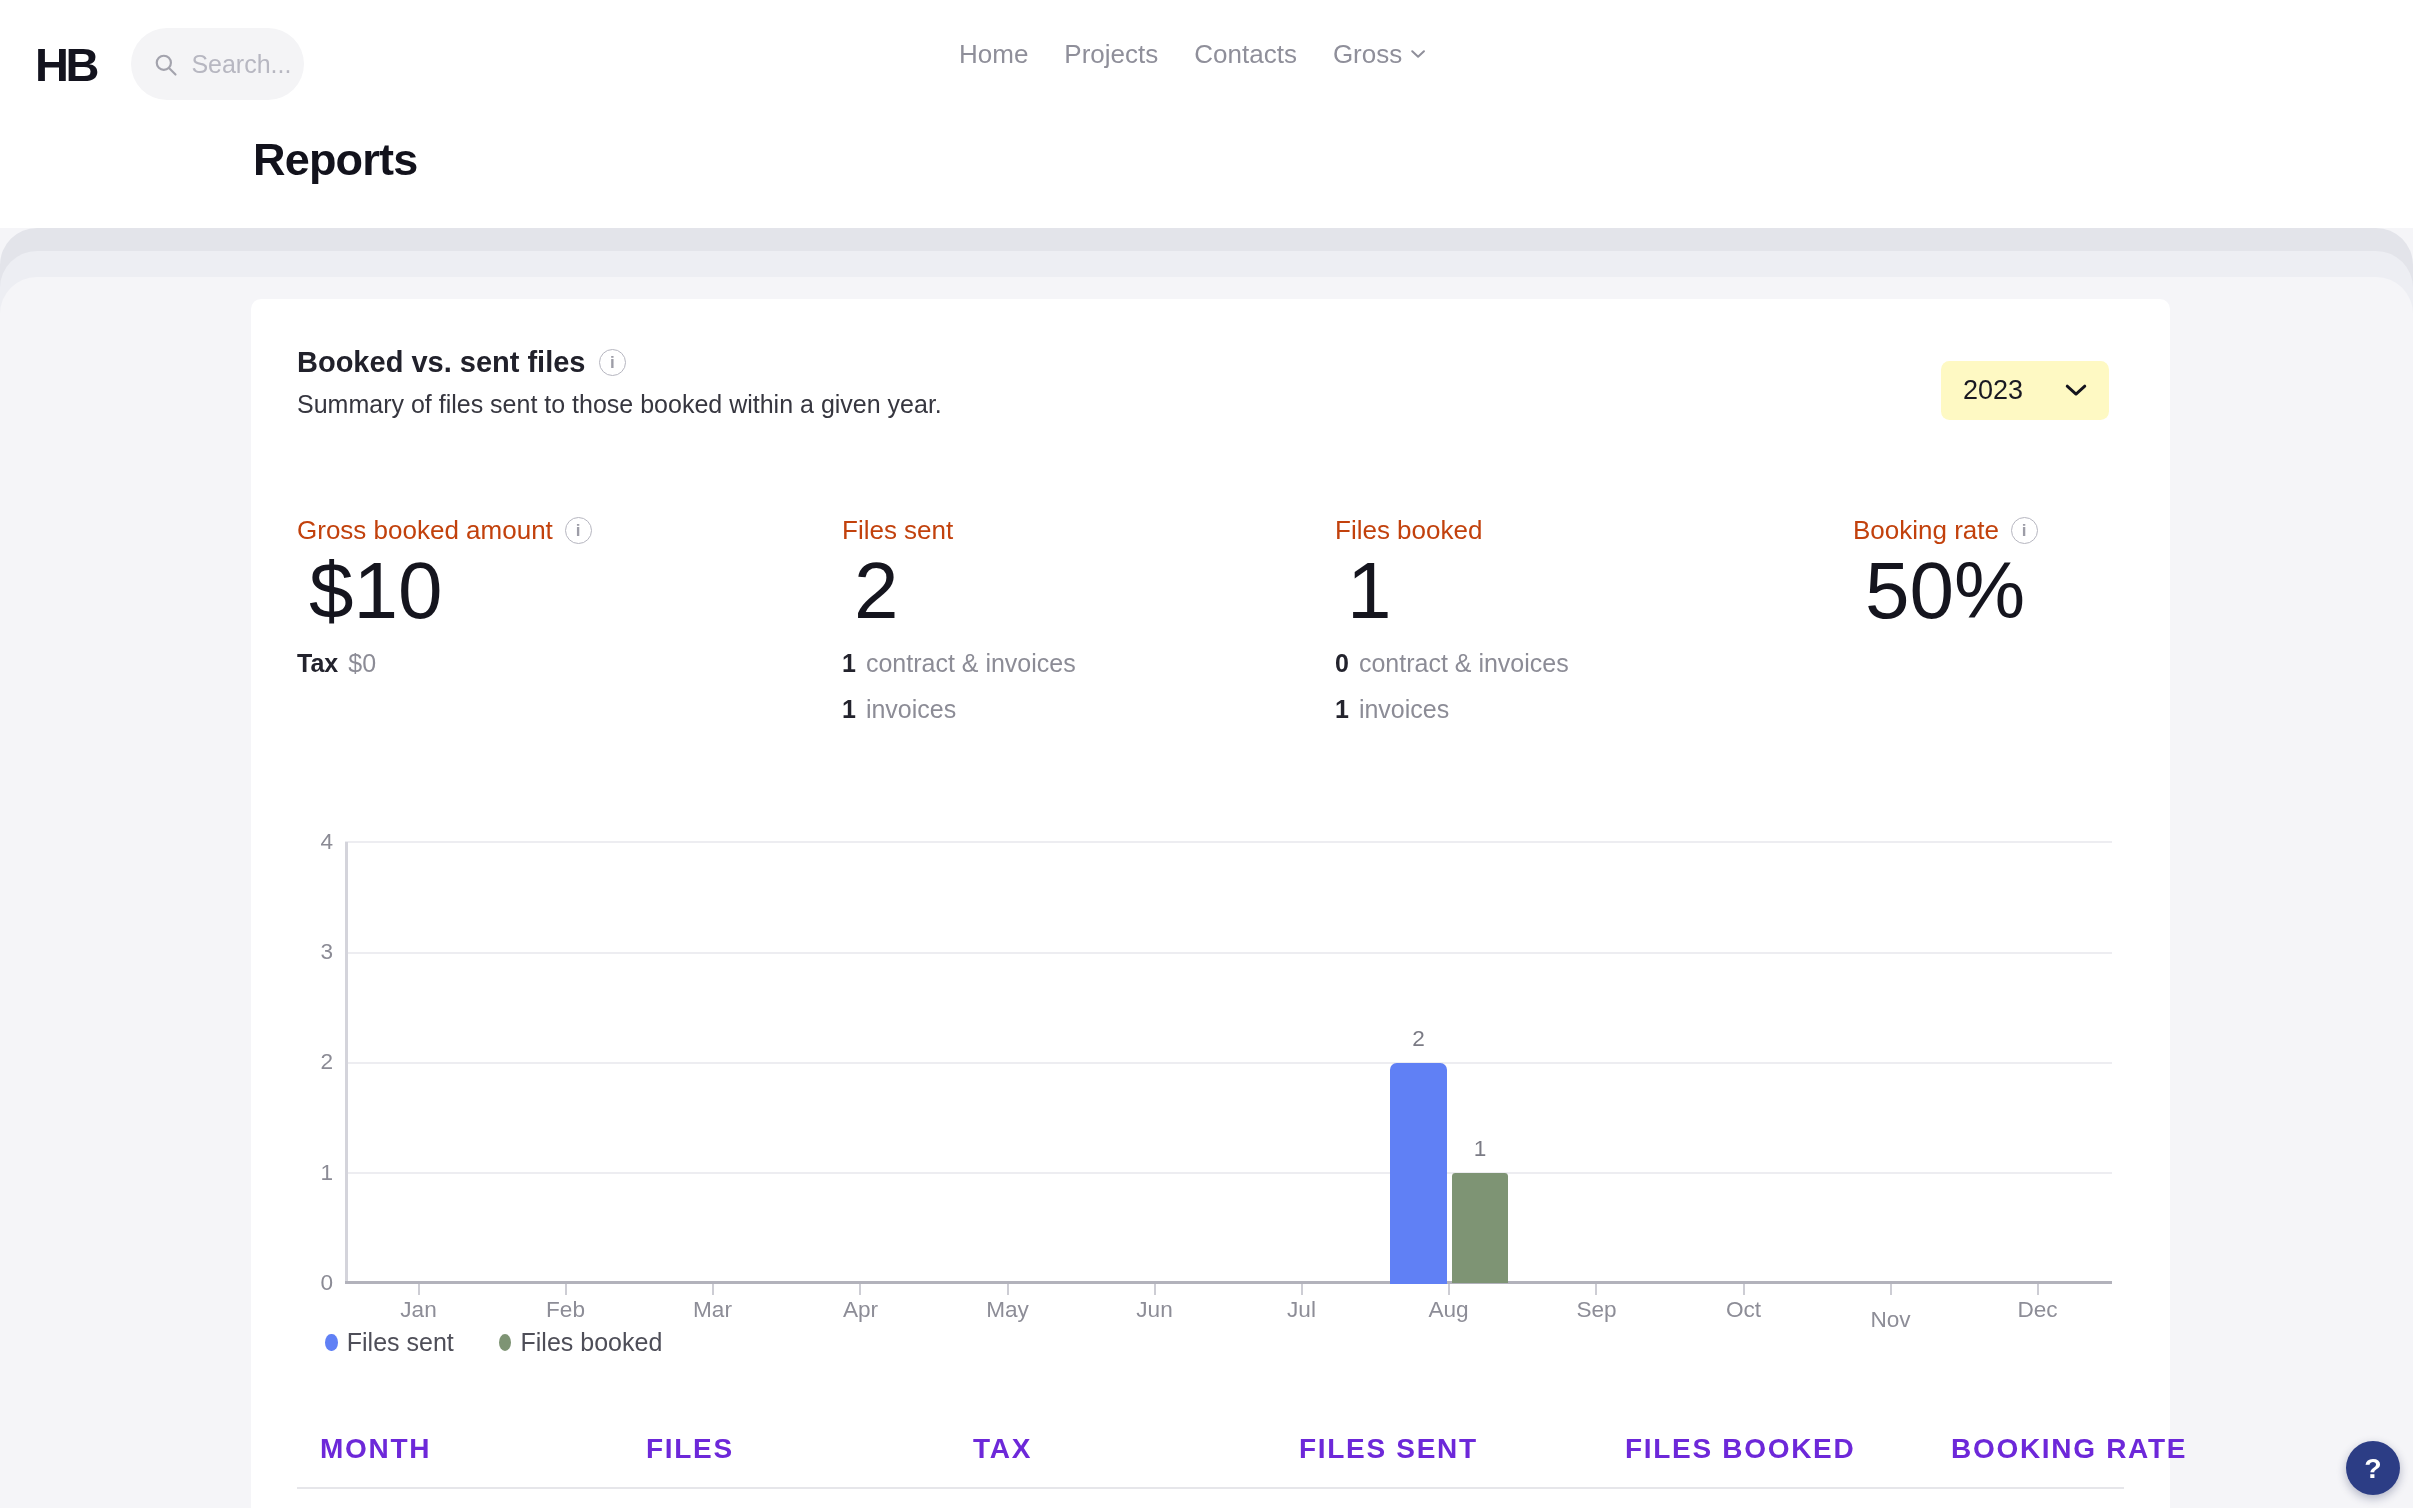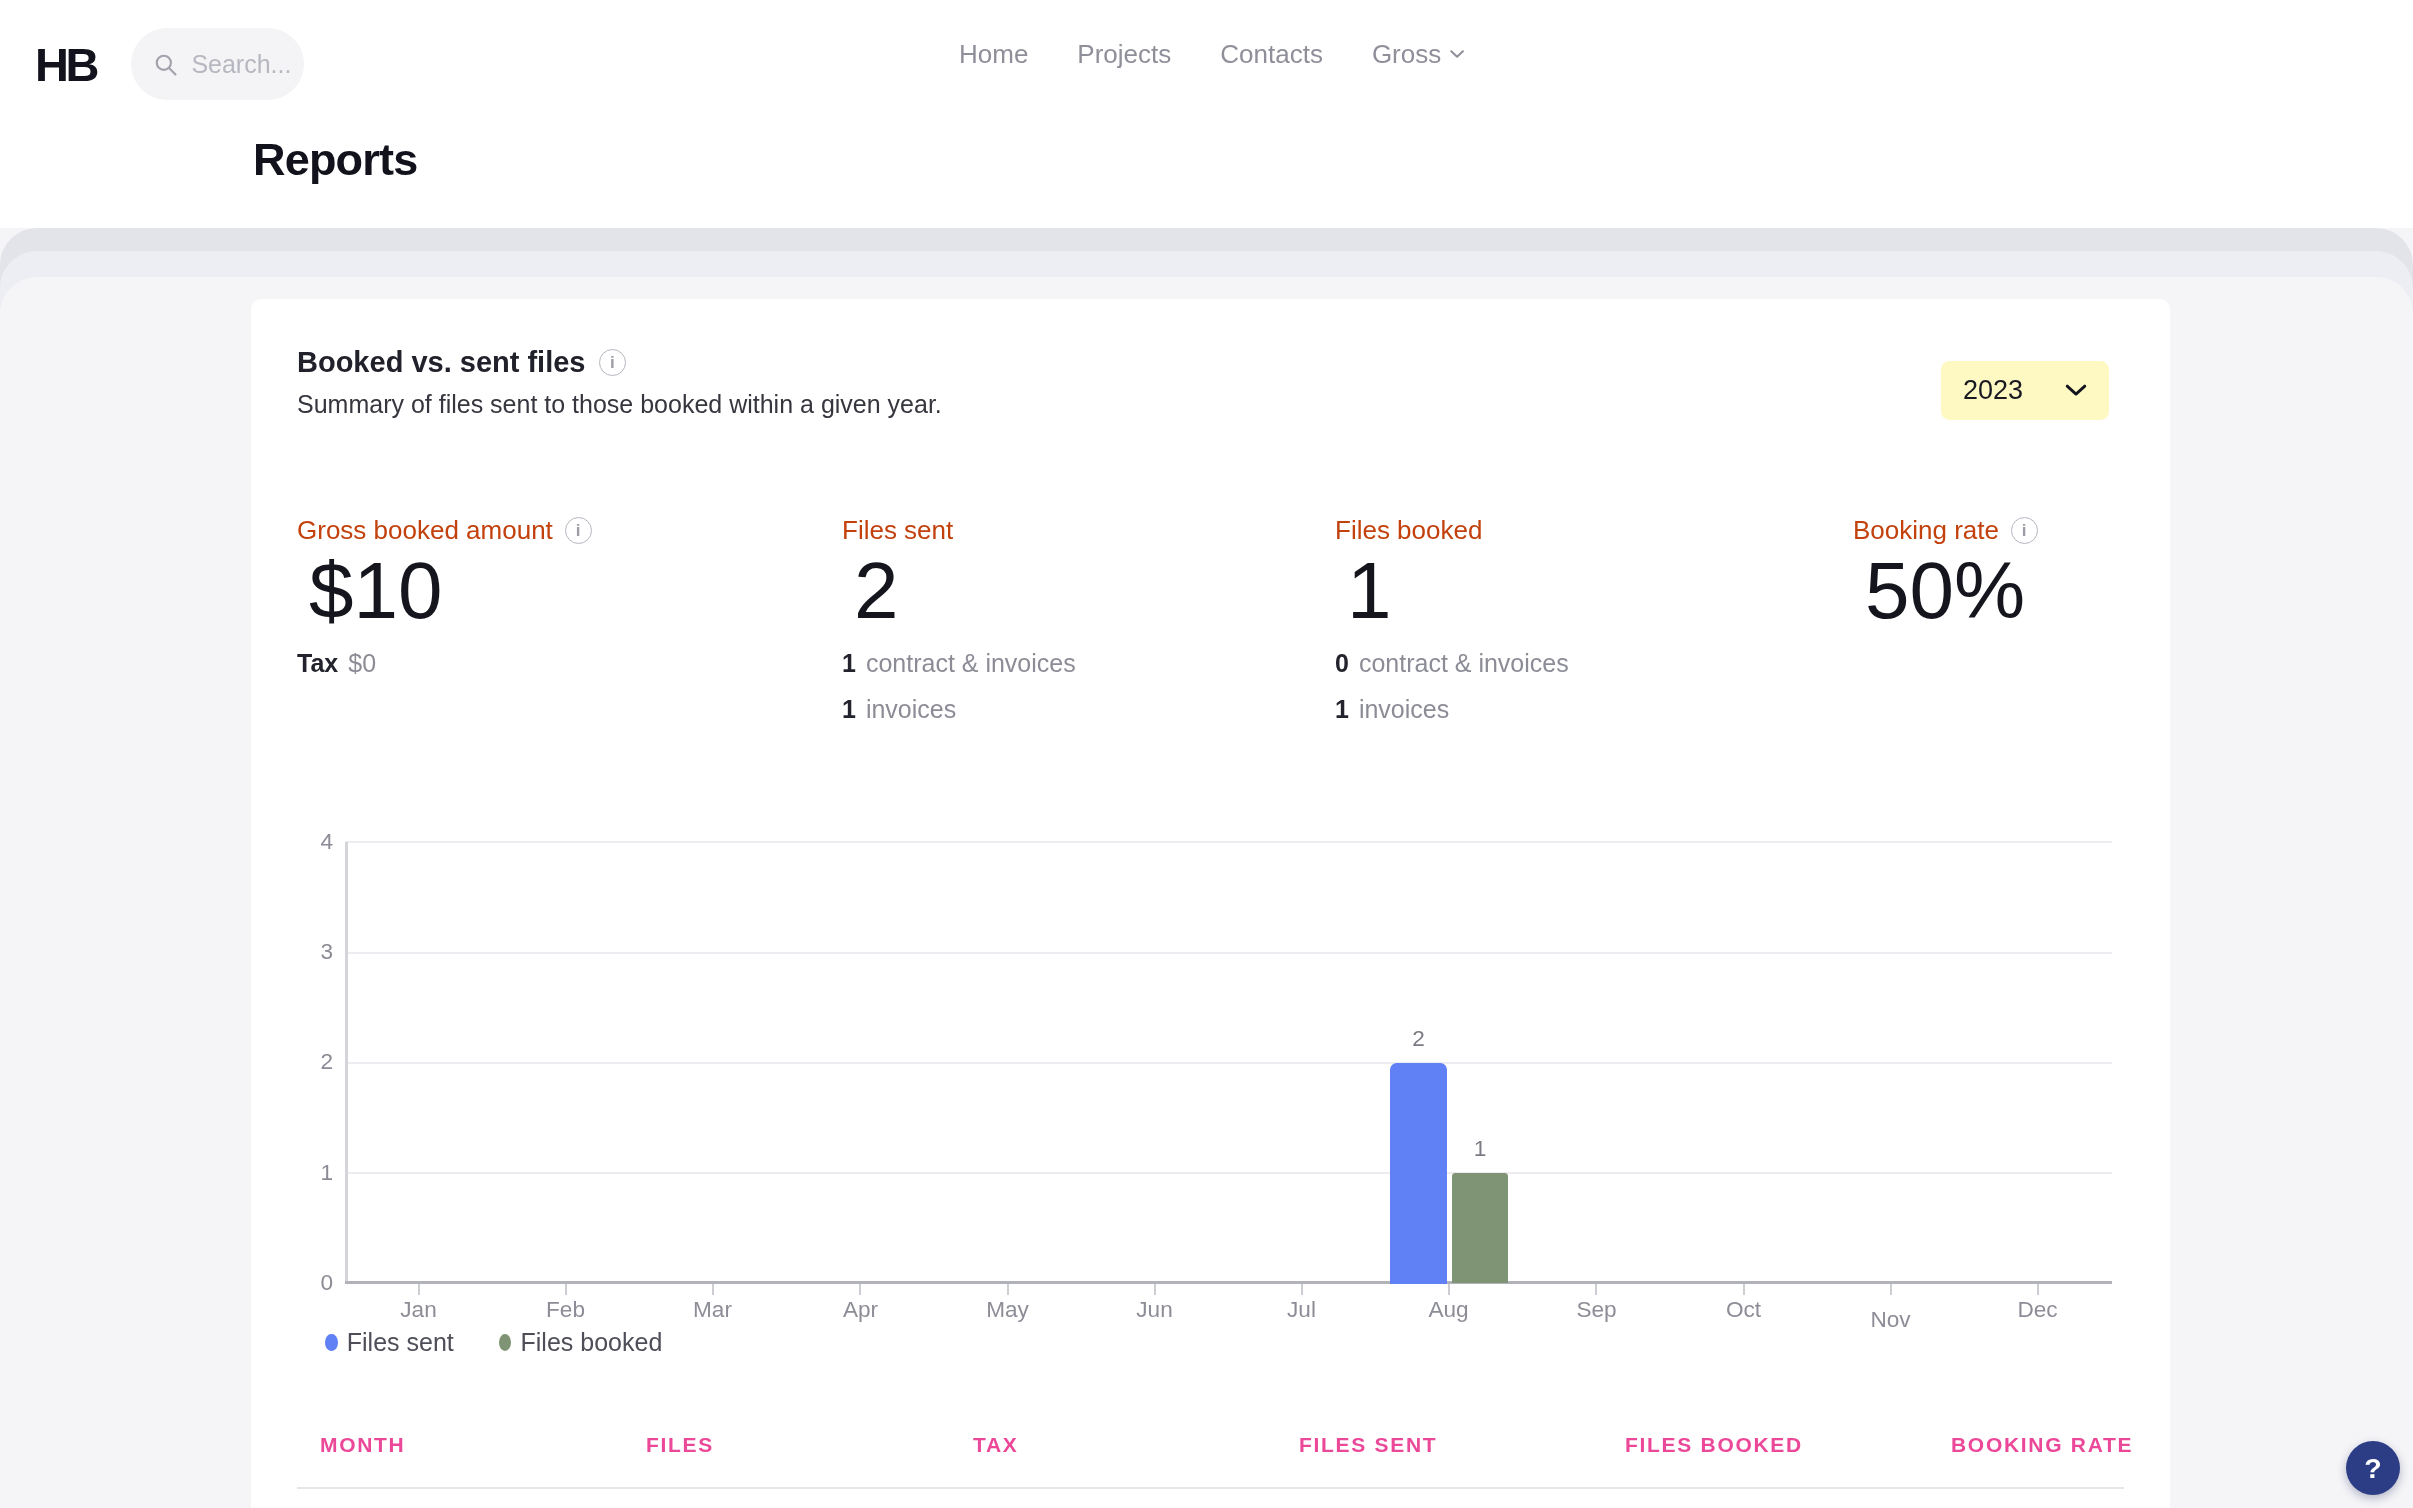--- a/index.html
+++ b/index.html
@@ -7,21 +7,21 @@
     width:2413px;height:1508px;overflow:hidden;position:relative;
     background:#f5f5f8;
     font-family:"Liberation Sans","DejaVu Sans",sans-serif;
     -webkit-font-smoothing:antialiased;
   }
   .topbar{position:absolute;left:0;top:0;width:2413px;height:228px;background:#ffffff;z-index:3;}
   .logo{position:absolute;left:35px;top:37px;font-size:47px;font-weight:900;letter-spacing:-3.4px;color:#13131e;cursor:pointer;}
   .search{position:absolute;left:131px;top:28px;width:173px;height:72px;border-radius:36px;background:#f4f4f6;display:flex;align-items:center;padding-left:22px;box-sizing:border-box;cursor:text;}
   .search svg{flex:0 0 auto;}
   .s-ph{margin-left:13.4px;font-size:25px;color:#b7b7c1;}
-  .nav{position:absolute;left:959px;top:0;height:109px;display:flex;align-items:center;gap:49px;}
+  .nav{position:absolute;left:959px;top:0;height:109px;display:flex;align-items:center;gap:36px;}
   .nav-item{display:flex;align-items:center;gap:8.4px;font-size:26px;color:#8f8f9a;cursor:pointer;white-space:nowrap;}
   .actions{position:absolute;right:0;top:0;height:109px;}
   .page-title{position:absolute;left:253px;top:134px;margin:0;font-size:45px;font-weight:800;letter-spacing:-0.8px;color:#12121c;}
   
   .strip{position:absolute;left:0;width:2413px;z-index:1;}
   .strip-a{top:228px;height:101px;background:#e3e4ea;border-radius:37px 37px 0 0;}
   .strip-b{top:251px;height:101px;background:#edeef3;border-radius:37px 37px 0 0;}
   .content-bg{position:absolute;left:0;top:277px;width:2413px;height:1232px;background:#f5f5f8;border-radius:37px 37px 0 0;z-index:1;}
   
   .card{position:absolute;left:251px;top:299px;width:1919px;height:1307px;background:#ffffff;border-radius:10px 10px 0 0;z-index:2;}
@@ -49,21 +49,21 @@
   .m-tick{position:absolute;top:442px;width:1.7px;height:11px;background:#cdcdd4;}
   .bar{position:absolute;}
   .bar-label{position:absolute;text-align:center;font-size:22.6px;color:#7b7b85;}
   
   .legend{position:absolute;left:74px;top:1029px;display:flex;gap:45px;}
   .legend-item{display:flex;align-items:center;gap:9.2px;cursor:pointer;}
   .legend-dot{width:12.6px;height:17.6px;border-radius:50%;}
   .legend-label{font-size:25px;color:#4e4e58;}
   
   .thead{position:absolute;left:0;top:1134px;width:1919px;height:34px;}
-  .th-cell{position:absolute;top:0;font-size:21px;font-weight:600;letter-spacing:1.7px;color:#ec4899;white-space:nowrap;}
+  .th-cell{position:absolute;top:0;font-size:28px;font-weight:600;letter-spacing:1.7px;color:#6d28d9;white-space:nowrap;}
   .thead-border{position:absolute;left:46px;top:1188px;width:1827px;height:1.7px;background:#e6e6ea;}
   
   .help{position:absolute;left:2346px;top:1441px;width:54px;height:54px;border:none;border-radius:50%;background:#2c3d85;color:#ffffff;font-size:28.5px;font-weight:700;cursor:pointer;box-shadow:0 3.4px 10px rgba(20,30,80,.3);z-index:5;font-family:inherit;}
 </style>
 </head>
 <body>
 
 <div class="app">
 
   <header class="topbar">

